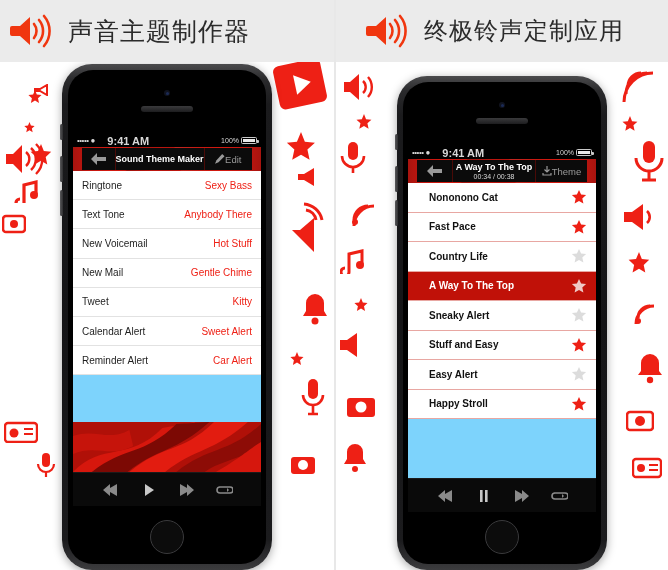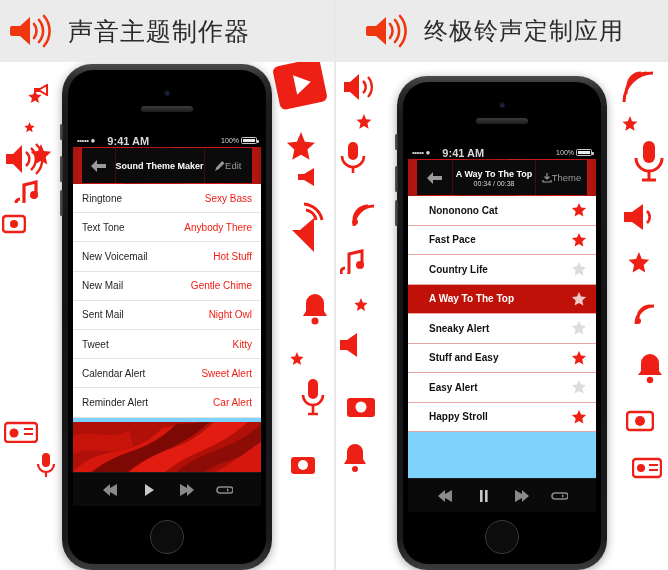--- a/index.html
+++ b/index.html
@@ -83,21 +83,21 @@
   .batt {
     width:16px; height:7px; border:1px solid #c9c9c9; border-radius:1.5px;
     position:relative; padding:1px;
   }
   .batt i { display:block; width:100%; height:100%; background:#e8e8e8; }
   .batt::after { content:""; position:absolute; right:-2.5px; top:2px;
                  width:1.5px; height:3px; background:#c9c9c9; border-radius:0 1px 1px 0; }
 
   
   .nav {
-    height:37px; position:relative; flex:none;
+    height:24px; position:relative; flex:none;
     background:linear-gradient(90deg,#a8140f 0%,#c2160f 8%,#d41a10 20%,#b8150e 50%,#d41a10 80%,#c2160f 92%,#a8140f 100%);
     display:flex; align-items:stretch; overflow:hidden;
   }
   .nav::after {
     content:""; position:absolute; inset:0;
     background:
       linear-gradient(105deg,transparent 30%,rgba(0,0,0,.22) 31%,transparent 45%),
       linear-gradient(75deg,transparent 55%,rgba(255,255,255,.08) 56%,transparent 70%);
     pointer-events:none;
   }
@@ -291,24 +291,20 @@
             <span class="row-label">Text Tone</span>
             <span class="row-value">Anybody There</span>
           </div>
           <div class="row">
             <span class="row-label">New Voicemail</span>
             <span class="row-value">Hot Stuff</span>
           </div>
           <div class="row">
             <span class="row-label">New Mail</span>
             <span class="row-value">Gentle Chime</span>
-          </div>
-          <div class="row">
-            <span class="row-label">Sent Mail</span>
-            <span class="row-value">Night Owl</span>
           </div>
           <div class="row">
             <span class="row-label">Tweet</span>
             <span class="row-value">Kitty</span>
           </div>
           <div class="row">
             <span class="row-label">Calendar Alert</span>
             <span class="row-value">Sweet Alert</span>
           </div>
           <div class="row">

